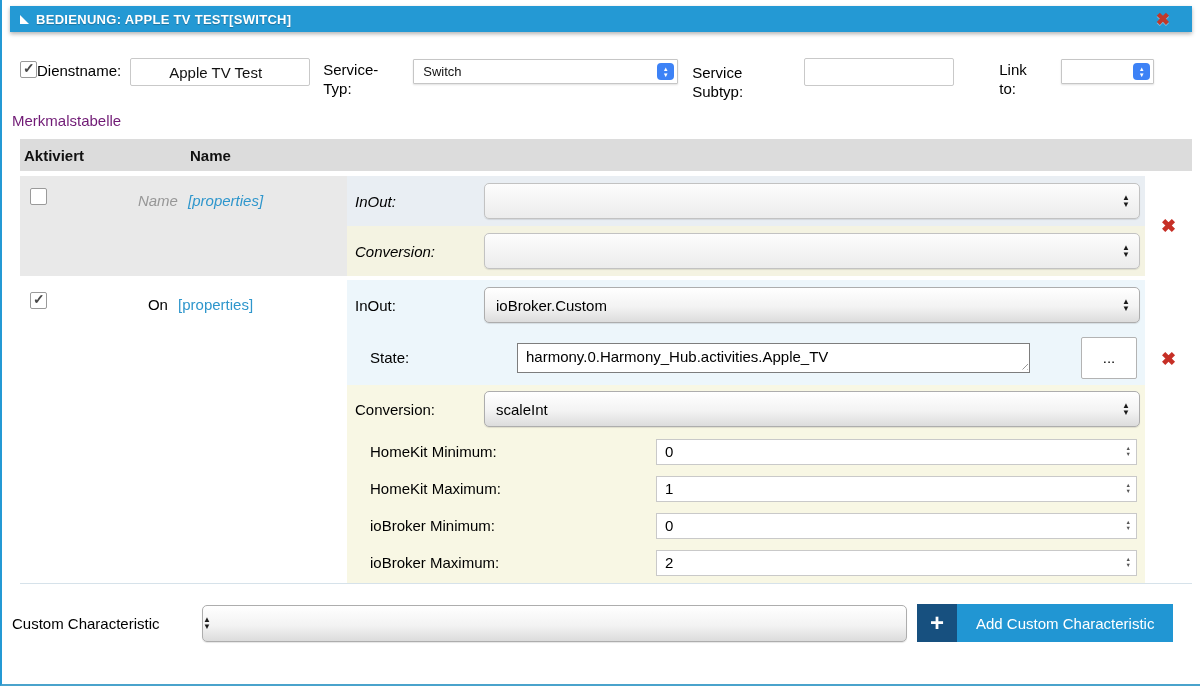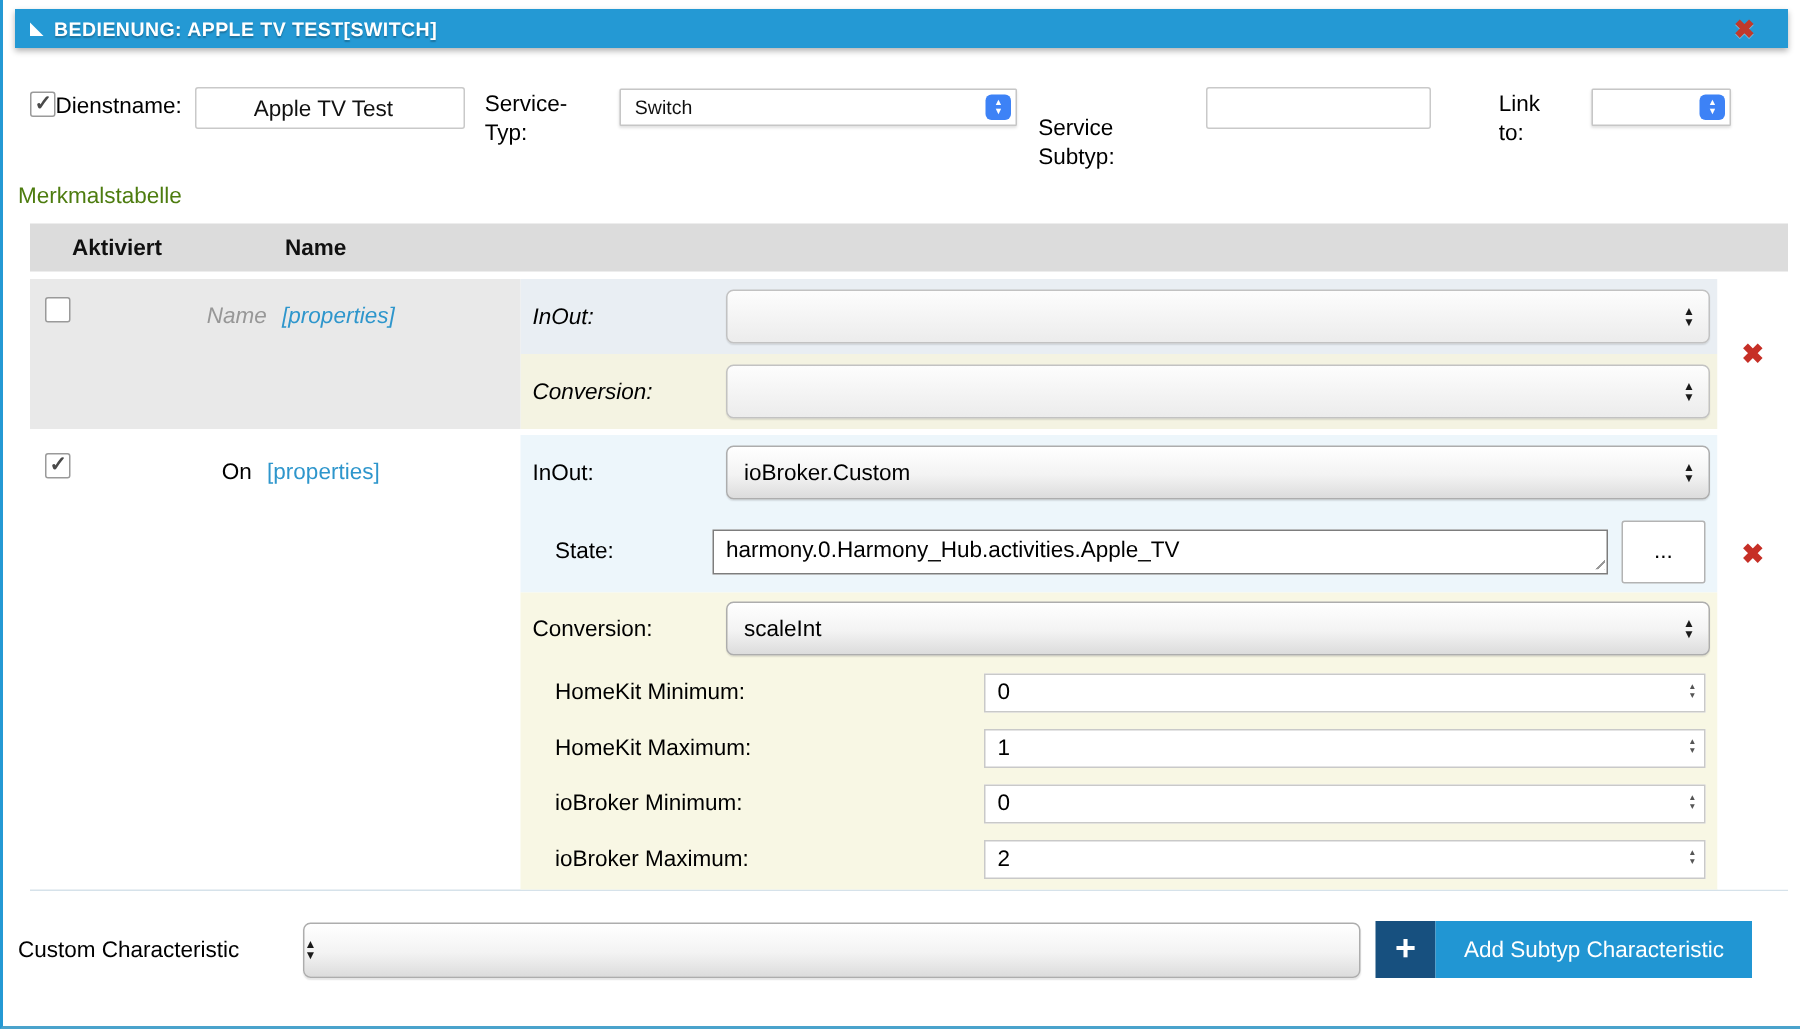--- a/index.html
+++ b/index.html
@@ -50,50 +50,50 @@
   .num-spin::after  { content:"▼"; font-size:5.5px; line-height:5.5px; color:#555; }
   .delx { color:#c62f26; font-size:18px; font-weight:bold; cursor:pointer; }
   
   .form-row { display:flex; align-items:flex-start; margin:26px 10px 0 18px; min-height:46px; }
   .form-row .cb { margin-top:3px; }
   .flabel { font-size:15px; color:#000; line-height:19px; }
   .lab-dienst { margin-top:3px; }
   .in-dienst { width:180px; margin-left:9px;padding-left:38px; }
   .lab-styp { width:82px; margin-left:13px; margin-top:2px; }
   .sel-styp { width:265px; margin-left:8px; margin-top:1px; }
-  .lab-subtyp { width:96px; margin-left:14px; margin-top:18px; }
+  .lab-subtyp { width:96px; margin-left:14px; margin-top:5px; }
   .in-subtyp { width:150px; margin-left:16px; }
   .lab-link { width:48px; margin-left:45px; margin-top:2px; }
   .sel-link { width:93px; margin-left:14px; margin-top:1px; }
   
-  .caption { font-size:15px; color:#4d7c0f; margin:8px 0 10px 10px; }
+  .caption { font-size:15px; color:#701a75; margin:8px 0 10px 10px; }
   .mtable { margin-left:18px; width:1172px; border-bottom:1px solid #d6e2ea; }
   .thead { height:32px; background:#dcdcdc; display:flex; align-items:center; margin-bottom:5px;
     font-weight:bold; font-size:15px; color:#111; }
-  .th-akt { padding-left:28px; width:170px; }
+  .th-akt { padding-left:4px; width:170px; }
   .trow { display:flex; align-items:stretch; }
   .trow.first { margin-bottom:4px; }
   .name-cell { width:327px; position:relative; flex:0 0 auto; }
   .name-cell.gray { background:#e9e9e9; }
   .name-cell .cb { position:absolute; left:10px; top:12px; }
   .nm { text-align:center; padding:16px 6px 0 40px; font-size:15px; white-space:nowrap; }
   .it { font-style:italic; color:#979797; }
   .props { color:#2e96cc; text-decoration:none; cursor:pointer; margin-left:6px; }
   .props.it { color:#2e96cc; }
   .ctrl-cell { flex:1; display:flex; flex-direction:column; }
   .subrow { display:flex; align-items:center; }
   .sublabel { font-size:15px; color:#000; padding-left:8px; width:137px; flex:0 0 auto; }
   .subrow .bigselect { flex:1; margin-right:5px; }
   .r1-inout { background:#e9eef3; height:50px; }
   .r1-conv { background:#f4f3e2; height:50px; }
   .sec-inout { background:#edf6fb; }
   .sec-conv { background:#f8f7e4; padding-bottom:2px; }
   .line1 { height:50px; }
   .line1c { height:48px; }
-  .staterow { height:55px; display:flex; align-items:center; }
+  .staterow { height:55px; display:flex; align-items:center;gap:42px; }
   .state-l { padding-left:23px; width:128px; }
   .ta-wrap { flex:1; position:relative; }
   .ta-wrap textarea { width:100%; height:30px; border:1px solid #7d7d7d; resize:none;
     font-size:15px; font-family:"Liberation Sans", sans-serif; padding:4px 8px; display:block;
     white-space:nowrap; overflow:hidden; }
   .ta-handle { position:absolute; right:2px; bottom:3px; width:9px; height:9px;
     background:repeating-linear-gradient(135deg,#999 0 1px,transparent 1px 4px);
     clip-path:polygon(100% 0,100% 100%,0 100%); }
   .browse { width:56px; height:42px; margin:0 8px 0 9px; background:#fff; border:1px solid #b3b3b3;
     border-radius:2px; font-size:15px; cursor:pointer; font-family:"Liberation Sans", sans-serif; }
@@ -248,17 +248,17 @@
     </div>
   </div>
 
   <div class="footer-row">
     <span class="foot-label">Custom Characteristic</span>
     <div class="bigselect foot-select">
       <span class="sel-arrows"></span>
     </div>
     <div class="add-btn">
       <span class="plus-box">+</span>
-      <span class="add-label">Add Subtyp Characteristic</span>
+      <span class="add-label">Add Custom Characteristic</span>
     </div>
   </div>
 
 </div>
 
 </body></html>

